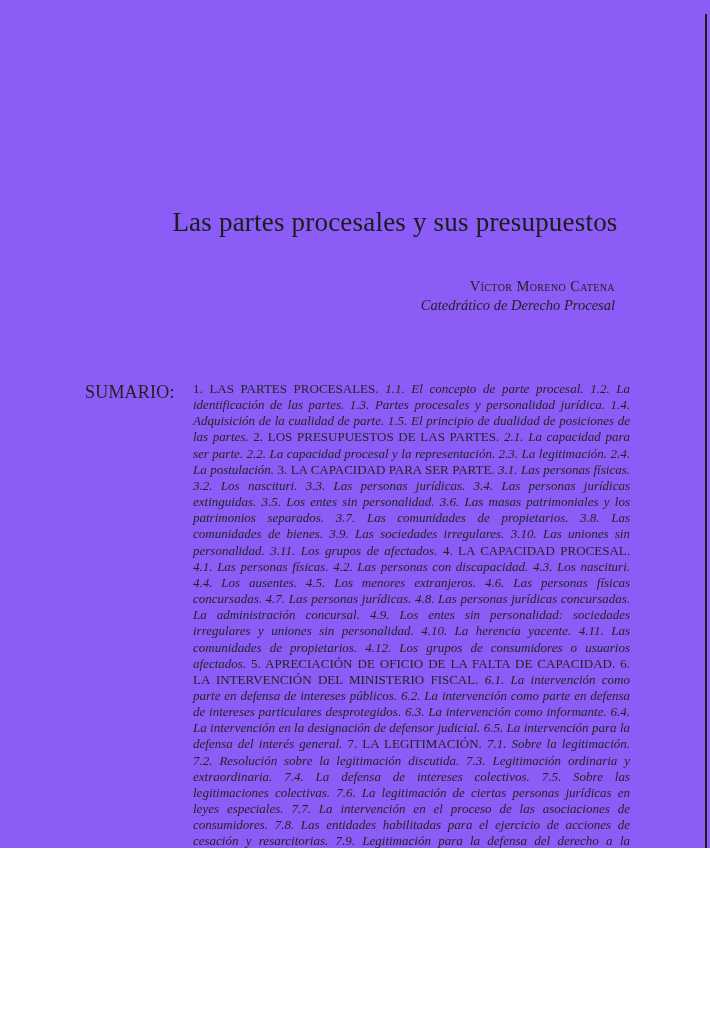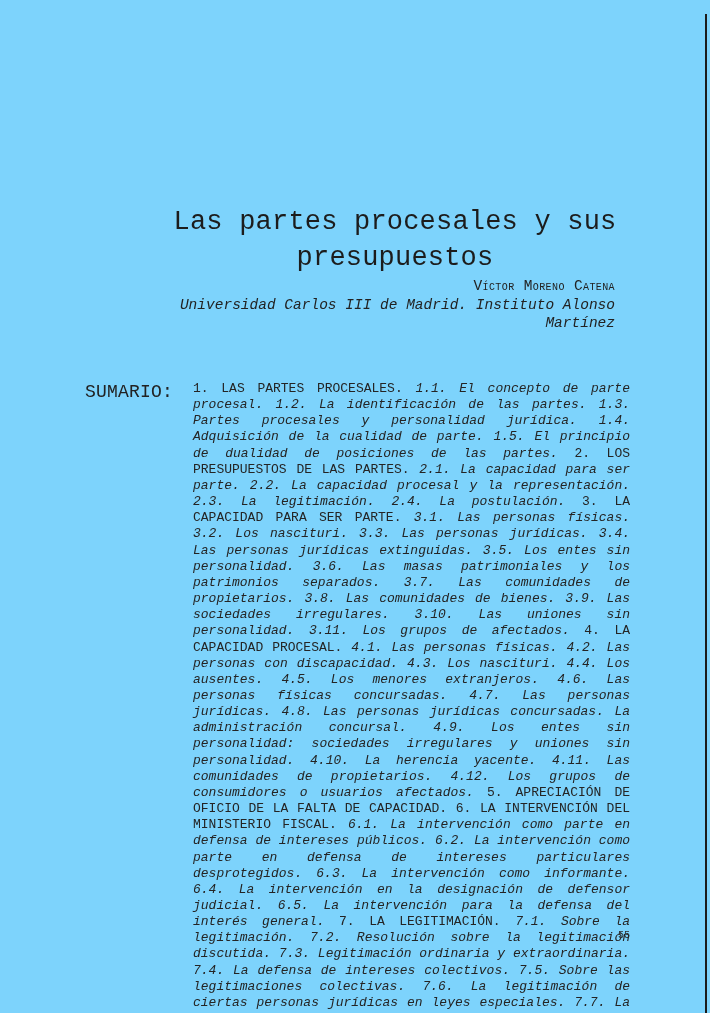--- a/index.html
+++ b/index.html
@@ -3,24 +3,24 @@
 <meta charset="utf-8">
 <style>
   html, body {
     margin: 0;
     padding: 0;
     background: #ffffff;
   }
   .page {
     position: relative;
     width: 710px;
-    height: 1013px;
-    background: #7dd3fc;
+    height: 848px;
+    background: #8b5cf6;
     overflow: hidden;
-    font-family: Liberation Mono, monospace;
+    font-family: Liberation Serif, serif;
     color: #212121;
   }
   
   .scan-edge-right {
     position: absolute;
     left: 705px;
     top: 14px;
     width: 2px;
     height: 999px;
     background: #1b1b1b;
@@ -94,21 +94,21 @@
 <body>
 
 <div class="page">
 
   <div class="scan-edge-right"></div>
 
   <h1 class="title">Las partes procesales y sus presupuestos</h1>
 
   <div class="author-block">
     <div class="author-name">Víctor Moreno Catena</div>
-    <div class="author-affiliation">Universidad Carlos III de Madrid. Instituto Alonso Martínez</div>
+    <div class="author-role">Catedrático de Derecho Procesal</div>
   </div>
 
   <div class="sumario">
     <div class="sumario-label">SUMARIO:</div>
     <p class="sumario-text"><span class="roman">1. LAS PARTES PROCESALES. </span><span class="italic">1.1. El concepto de parte procesal. 1.2. La identificación de las partes. 1.3. Partes procesales y personalidad jurídica. 1.4. Adquisición de la cualidad de parte. 1.5. El principio de dualidad de posiciones de las partes. </span><span class="roman">2. LOS PRESUPUESTOS DE LAS PARTES. </span><span class="italic">2.1. La capacidad para ser parte. 2.2. La capacidad procesal y la representación. 2.3. La legitimación. 2.4. La postulación. </span><span class="roman">3. LA CAPACIDAD PARA SER PARTE. </span><span class="italic">3.1. Las personas físicas. 3.2. Los nascituri. 3.3. Las personas jurídicas. 3.4. Las personas jurídicas extinguidas. 3.5. Los entes sin personalidad. 3.6. Las masas patrimoniales y los patrimonios separados. 3.7. Las comunidades de propietarios. 3.8. Las comunidades de bienes. 3.9. Las sociedades irregulares. 3.10. Las uniones sin personalidad. 3.11. Los grupos de afectados. </span><span class="roman">4. LA CAPACIDAD PROCESAL. </span><span class="italic">4.1. Las personas físicas. 4.2. Las personas con discapacidad. 4.3. Los nascituri. 4.4. Los ausentes. 4.5. Los menores extranjeros. 4.6. Las personas físicas concursadas. 4.7. Las personas jurídicas. 4.8. Las personas jurídicas concursadas. La administración concursal. 4.9. Los entes sin personalidad: sociedades irregulares y uniones sin personalidad. 4.10. La herencia yacente. 4.11. Las comunidades de propietarios. 4.12. Los grupos de consumidores o usuarios afectados. </span><span class="roman">5. APRECIACIÓN DE OFICIO DE LA FALTA DE CAPACIDAD. 6. LA INTERVENCIÓN DEL MINISTERIO FISCAL. </span><span class="italic">6.1. La intervención como parte en defensa de intereses públicos. 6.2. La intervención como parte en defensa de intereses particulares desprotegidos. 6.3. La intervención como informante. 6.4. La intervención en la designación de defensor judicial. 6.5. La intervención para la defensa del interés general. </span><span class="roman">7. LA LEGITIMACIÓN. </span><span class="italic">7.1. Sobre la legitimación. 7.2. Resolución sobre la legitimación discutida. 7.3. Legitimación ordinaria y extraordinaria. 7.4. La defensa de intereses colectivos. 7.5. Sobre las legitimaciones colectivas. 7.6. La legitimación de ciertas personas jurídicas en leyes especiales. 7.7. La intervención en el proceso de las asociaciones de consumidores. 7.8. Las entidades habilitadas para el ejercicio de acciones de cesación y resarcitorias. 7.9. Legitimación para la defensa del derecho a la igualdad de trato y no discriminación. 7.10. Legitimación para la defensa del derecho a la igualdad de trato y no discriminación por razón de orientación e identidad sexual, expresión de género o características sexuales. 7.11. Legitimación para la defensa de los trabajadores por cuenta propia o autónomos del arte y la cultura.</span></p>
   </div>
 
   <div class="page-number">55</div>
 
 </div>

